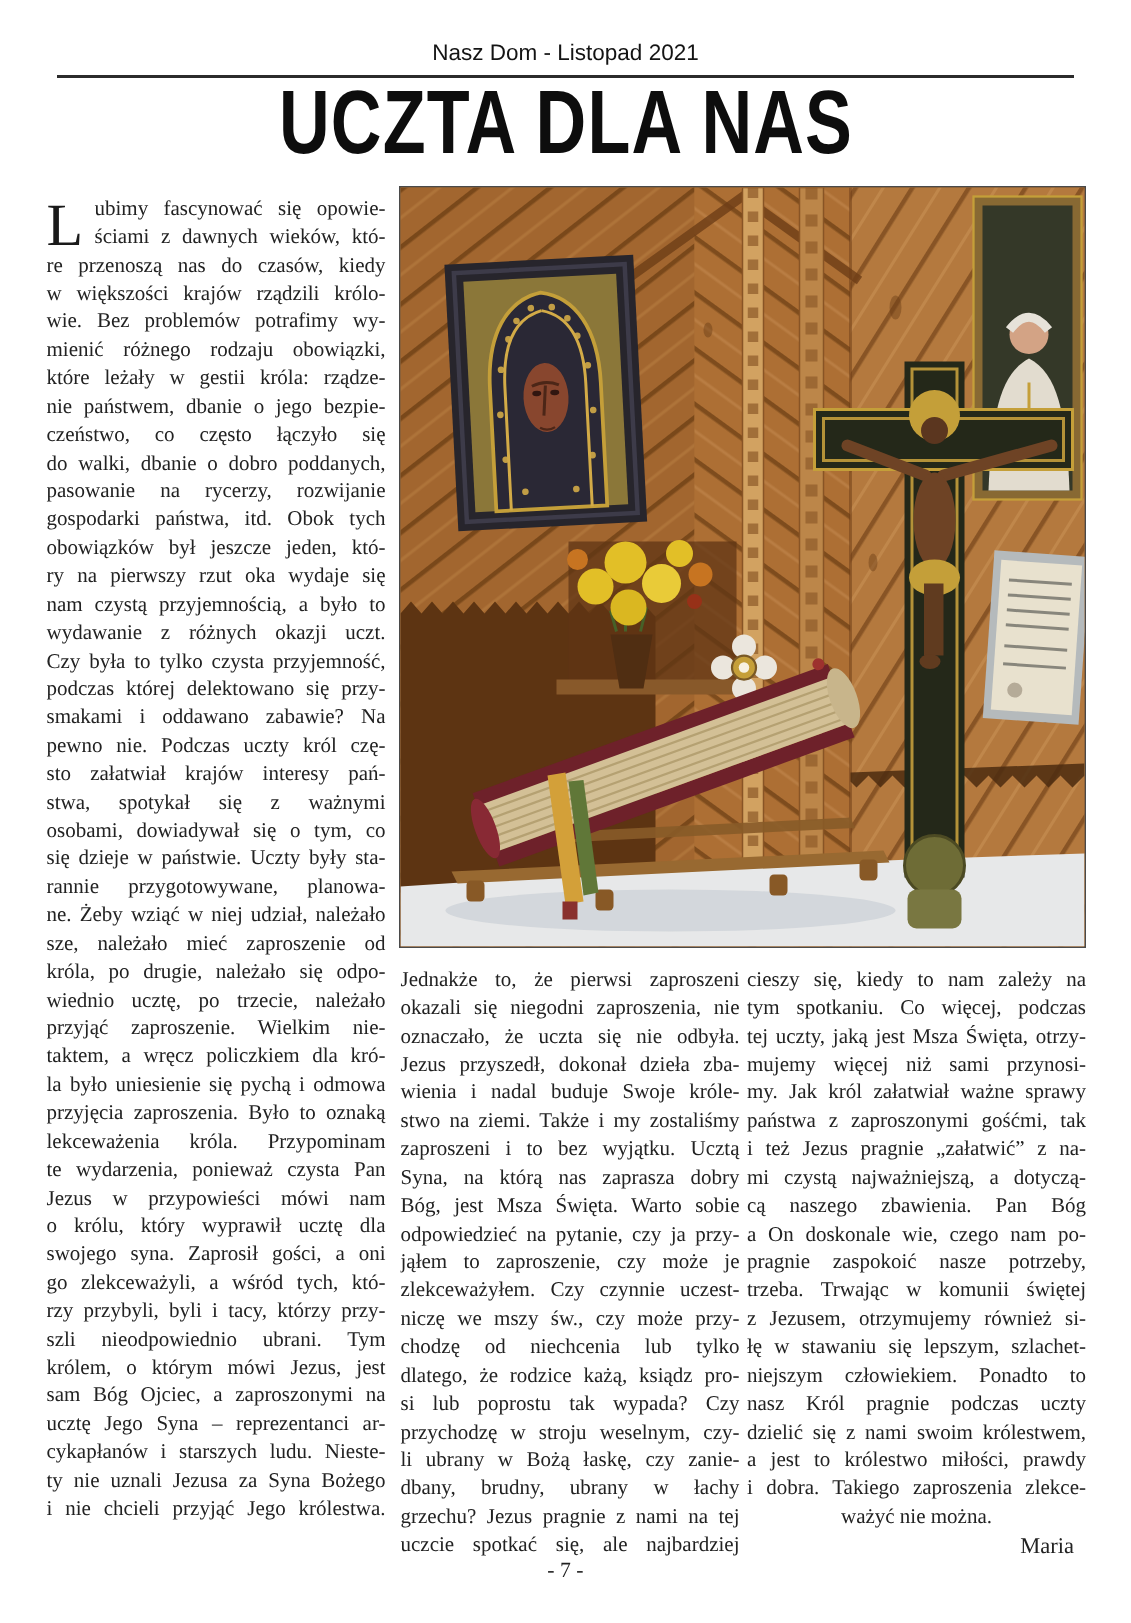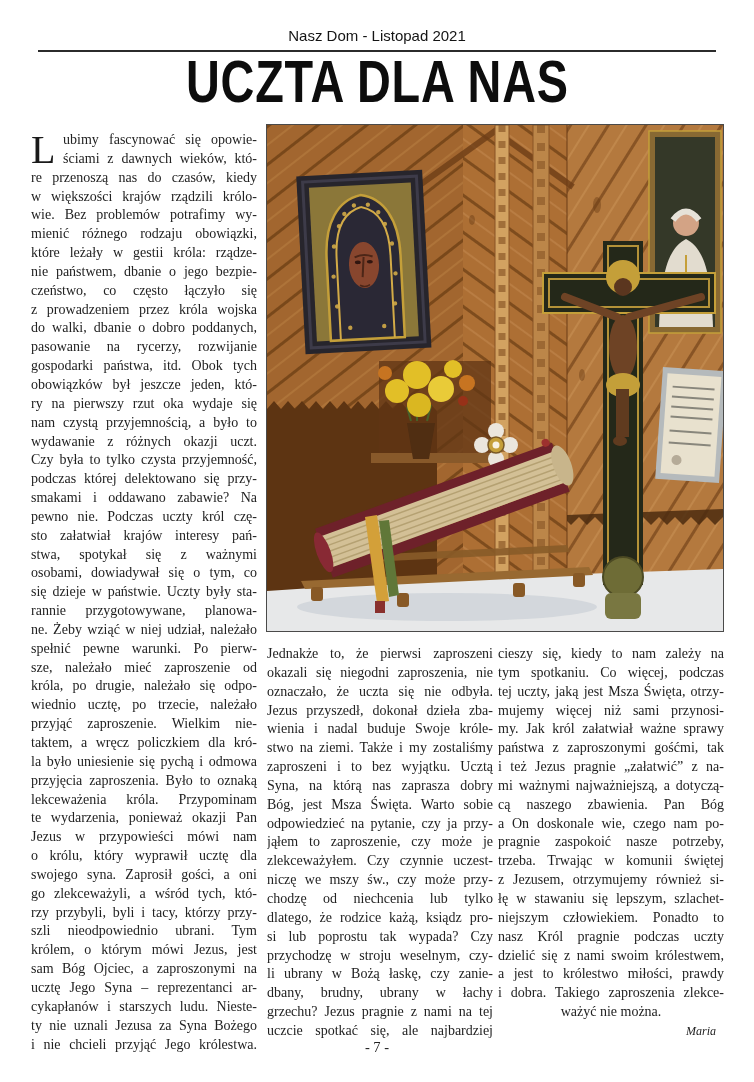--- a/index.html
+++ b/index.html
@@ -22,21 +22,21 @@
   .col{position:absolute;width:226px;font-size:14px;color:#222222;}
   .col1{left:31px;top:131px;}
   .col2{left:267px;top:645px;}
   .col3{left:498px;top:645px;}
   .tline{height:18.85px;line-height:18.85px;overflow:hidden;
         text-align:justify;text-align-last:justify;-moz-text-align-last:justify;}
   .lastline{height:18.85px;line-height:18.85px;overflow:hidden;text-align:center;}
   .dropcap{float:left;width:27px;height:37px;font-size:40px;line-height:37px;
         margin:0 5px 0 0;color:#1a1a1a;font-family:"Liberation Serif",serif;}
   .signature{height:18.85px;line-height:18.85px;text-align:right;padding-right:8px;
-        font-style:italic;font-size:12px;}
+        font-size:15px;}
   
   .footer{position:absolute;top:1039px;left:0;width:100%;text-align:center;
         font-size:14.5px;color:#1f1f1f;}
 </style>
 </head>
 <body>
 
 <div class="page">
 
   <div class="masthead-text">Nasz Dom - Listopad 2021</div>
@@ -239,48 +239,46 @@
     <div>
         <div class="tline">ubimy fascynować się opowie-</div>
         <div class="tline">ściami z dawnych wieków, któ-</div>
         <div class="tline">re przenoszą nas do czasów, kiedy</div>
         <div class="tline">w większości krajów rządzili królo-</div>
         <div class="tline">wie. Bez problemów potrafimy wy-</div>
         <div class="tline">mienić różnego rodzaju obowiązki,</div>
         <div class="tline">które leżały w gestii króla: rządze-</div>
         <div class="tline">nie państwem, dbanie o jego bezpie-</div>
         <div class="tline">czeństwo, co często łączyło się</div>
-        <div class="tline">z prowadzeniem przez króla wojska</div>
         <div class="tline">do walki, dbanie o dobro poddanych,</div>
         <div class="tline">pasowanie na rycerzy, rozwijanie</div>
         <div class="tline">gospodarki państwa, itd. Obok tych</div>
         <div class="tline">obowiązków był jeszcze jeden, któ-</div>
         <div class="tline">ry na pierwszy rzut oka wydaje się</div>
         <div class="tline">nam czystą przyjemnością, a było to</div>
         <div class="tline">wydawanie z różnych okazji uczt.</div>
         <div class="tline">Czy była to tylko czysta przyjemność,</div>
         <div class="tline">podczas której delektowano się przy-</div>
         <div class="tline">smakami i oddawano zabawie? Na</div>
         <div class="tline">pewno nie. Podczas uczty król czę-</div>
         <div class="tline">sto załatwiał krajów interesy pań-</div>
         <div class="tline">stwa, spotykał się z ważnymi</div>
         <div class="tline">osobami, dowiadywał się o tym, co</div>
         <div class="tline">się dzieje w państwie. Uczty były sta-</div>
         <div class="tline">rannie przygotowywane, planowa-</div>
         <div class="tline">ne. Żeby wziąć w niej udział, należało</div>
-        <div class="tline">spełnić pewne warunki. Po pierw-</div>
         <div class="tline">sze, należało mieć zaproszenie od</div>
         <div class="tline">króla, po drugie, należało się odpo-</div>
         <div class="tline">wiednio ucztę, po trzecie, należało</div>
         <div class="tline">przyjąć zaproszenie. Wielkim nie-</div>
         <div class="tline">taktem, a wręcz policzkiem dla kró-</div>
         <div class="tline">la było uniesienie się pychą i odmowa</div>
         <div class="tline">przyjęcia zaproszenia. Było to oznaką</div>
         <div class="tline">lekceważenia króla. Przypominam</div>
-        <div class="tline">te wydarzenia, ponieważ okazji Pan</div>
+        <div class="tline">te wydarzenia, ponieważ czysta Pan</div>
         <div class="tline">Jezus w przypowieści mówi nam</div>
         <div class="tline">o królu, który wyprawił ucztę dla</div>
         <div class="tline">swojego syna. Zaprosił gości, a oni</div>
         <div class="tline">go zlekceważyli, a wśród tych, któ-</div>
         <div class="tline">rzy przybyli, byli i tacy, którzy przy-</div>
         <div class="tline">szli nieodpowiednio ubrani. Tym</div>
         <div class="tline">królem, o którym mówi Jezus, jest</div>
         <div class="tline">sam Bóg Ojciec, a zaproszonymi na</div>
         <div class="tline">ucztę Jego Syna – reprezentanci ar-</div>
         <div class="tline">cykapłanów i starszych ludu. Nieste-</div>
@@ -317,21 +315,21 @@
 
   <div class="col col3">
     <div>
         <div class="tline">cieszy się, kiedy to nam zależy na</div>
         <div class="tline">tym spotkaniu. Co więcej, podczas</div>
         <div class="tline">tej uczty, jaką jest Msza Święta, otrzy-</div>
         <div class="tline">mujemy więcej niż sami przynosi-</div>
         <div class="tline">my. Jak król załatwiał ważne sprawy</div>
         <div class="tline">państwa z zaproszonymi gośćmi, tak</div>
         <div class="tline">i też Jezus pragnie „załatwić” z na-</div>
-        <div class="tline">mi ważnymi najważniejszą, a dotyczą-</div>
+        <div class="tline">mi czystą najważniejszą, a dotyczą-</div>
         <div class="tline">cą naszego zbawienia. Pan Bóg</div>
         <div class="tline">a On doskonale wie, czego nam po-</div>
         <div class="tline">pragnie zaspokoić nasze potrzeby,</div>
         <div class="tline">trzeba. Trwając w komunii świętej</div>
         <div class="tline">z Jezusem, otrzymujemy również si-</div>
         <div class="tline">łę w stawaniu się lepszym, szlachet-</div>
         <div class="tline">niejszym człowiekiem. Ponadto to</div>
         <div class="tline">nasz Król pragnie podczas uczty</div>
         <div class="tline">dzielić się z nami swoim królestwem,</div>
         <div class="tline">a jest to królestwo miłości, prawdy</div>

